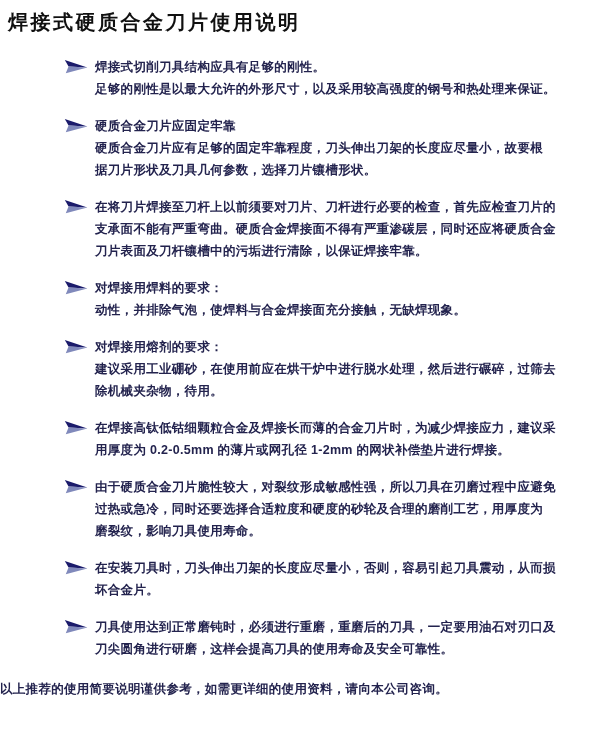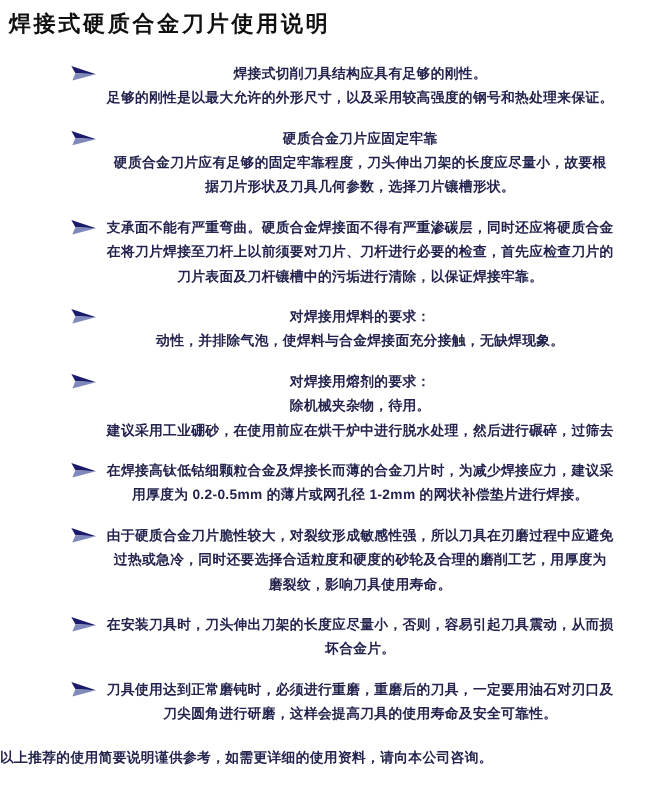--- a/index.html
+++ b/index.html
@@ -25,21 +25,20 @@
   .title{
     margin:0 0 0 8px;
     font-size:20px;
     font-weight:bold;
     letter-spacing:2.5px;
     color:var(--title-color);
     line-height:28px;
   }
   .content{
     margin-top:20px;
-    text-align:center;
   }
   .item{
     position:relative;
     padding-left:95px;
     padding-right:40px;
     margin-bottom:15px;
   }
   .bullet{
     position:absolute;
     left:64px;
@@ -99,22 +98,22 @@
       <div class="line">据刀片形状及刀具几何参数，选择刀片镶槽形状。</div>
     </div>
 
     <div class="item">
       <span class="bullet">
         <svg viewBox="0 0 26 16" xmlns="http://www.w3.org/2000/svg">
             <polygon points="0,0 24,8 4,7" fill="#1b1b6b"></polygon>
             <polygon points="4,7 24,8 1,14" fill="#8089bb"></polygon>
           </svg>
       </span>
+      <div class="line">在将刀片焊接至刀杆上以前须要对刀片、刀杆进行必要的检查，首先应检查刀片的</div>
       <div class="line">支承面不能有严重弯曲。硬质合金焊接面不得有严重渗碳层，同时还应将硬质合金</div>
-      <div class="line">在将刀片焊接至刀杆上以前须要对刀片、刀杆进行必要的检查，首先应检查刀片的</div>
       <div class="line">刀片表面及刀杆镶槽中的污垢进行清除，以保证焊接牢靠。</div>
     </div>
 
     <div class="item">
       <span class="bullet">
         <svg viewBox="0 0 26 16" xmlns="http://www.w3.org/2000/svg">
             <polygon points="0,0 24,8 4,7" fill="#1b1b6b"></polygon>
             <polygon points="4,7 24,8 1,14" fill="#8089bb"></polygon>
           </svg>
       </span>
@@ -123,22 +122,22 @@
     </div>
 
     <div class="item">
       <span class="bullet">
         <svg viewBox="0 0 26 16" xmlns="http://www.w3.org/2000/svg">
             <polygon points="0,0 24,8 4,7" fill="#1b1b6b"></polygon>
             <polygon points="4,7 24,8 1,14" fill="#8089bb"></polygon>
           </svg>
       </span>
       <div class="line">对焊接用熔剂的要求：</div>
+      <div class="line">建议采用工业硼砂，在使用前应在烘干炉中进行脱水处理，然后进行碾碎，过筛去</div>
       <div class="line">除机械夹杂物，待用。</div>
-      <div class="line">建议采用工业硼砂，在使用前应在烘干炉中进行脱水处理，然后进行碾碎，过筛去</div>
     </div>
 
     <div class="item">
       <span class="bullet">
         <svg viewBox="0 0 26 16" xmlns="http://www.w3.org/2000/svg">
             <polygon points="0,0 24,8 4,7" fill="#1b1b6b"></polygon>
             <polygon points="4,7 24,8 1,14" fill="#8089bb"></polygon>
           </svg>
       </span>
       <div class="line">在焊接高钛低钴细颗粒合金及焊接长而薄的合金刀片时，为减少焊接应力，建议采</div>

